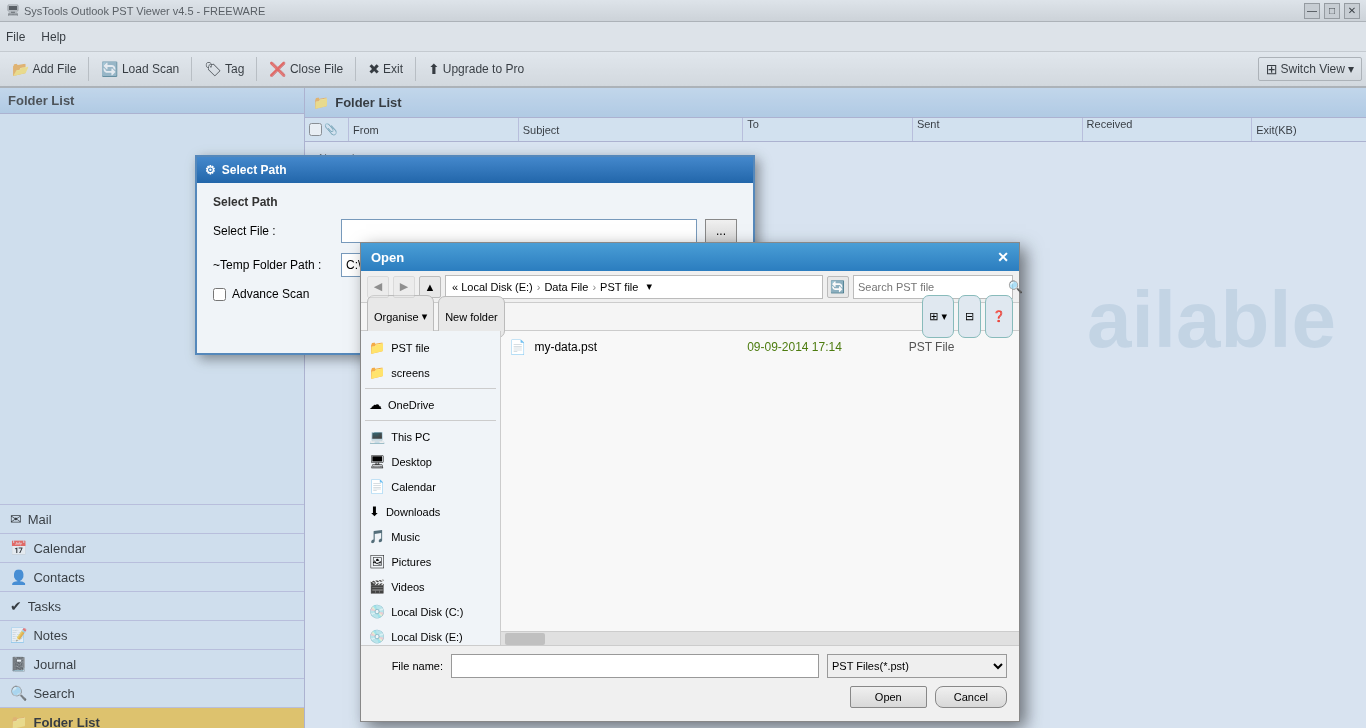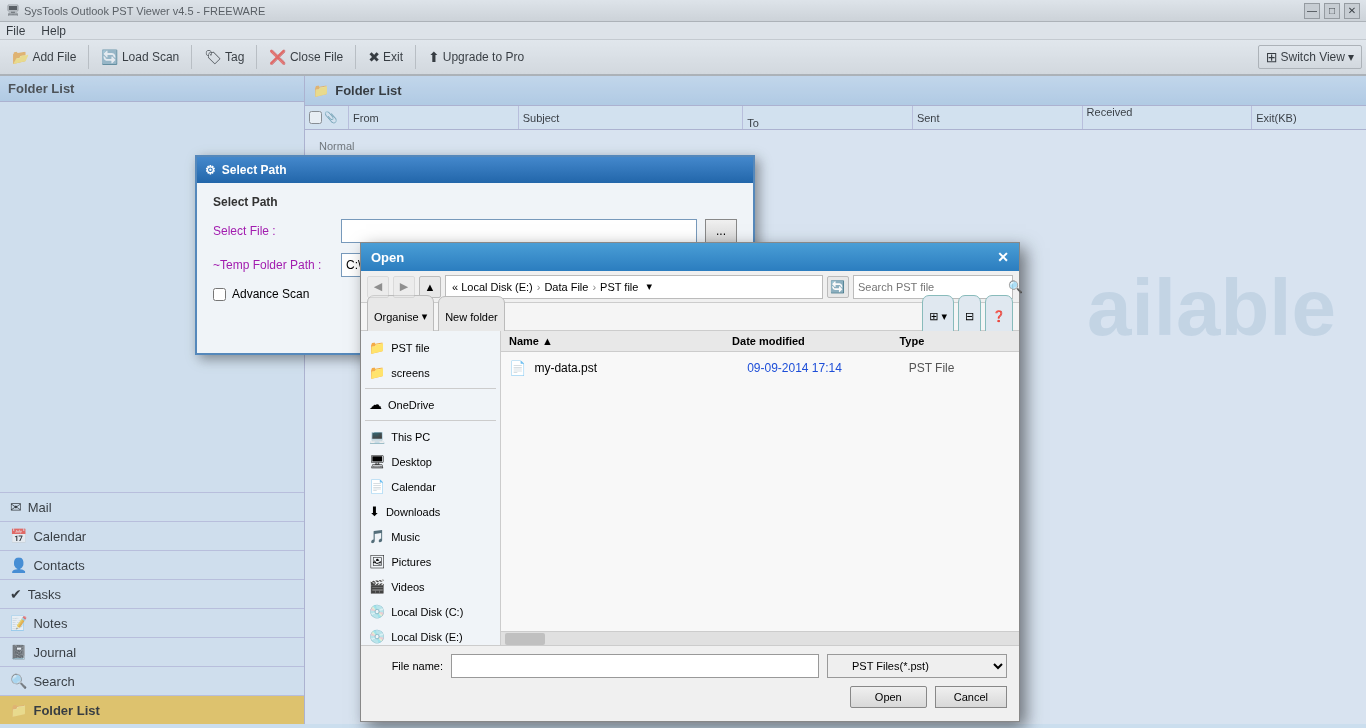--- a/index.html
+++ b/index.html
@@ -18,21 +18,21 @@
     .title-bar-left { display: flex; align-items: center; gap: 4px; font-size: 11px; color: #333; }
     .title-bar-right { display: flex; gap: 4px; }
     .title-btn {
       width: 16px; height: 16px; font-size: 10px; background: #d0d0d0;
       border: 1px solid #888; display: flex; align-items: center; justify-content: center; cursor: pointer;
     }
 
     
     .menu-bar {
       background: #f0f0f0;
-      height: 18px;
+      height: 30px;
       display: flex;
       align-items: center;
       padding: 4px 6px;
       gap: 16px;
       border-bottom: 1px solid #ccc;
       font-size: 12px;
     }
     .menu-bar span { cursor: pointer; }
 
     
@@ -112,22 +112,22 @@
       display: flex;
       background: #e0ecf8;
       border-bottom: 1px solid #aac;
       height: 24px;
       align-items: center;
       font-size: 11px;
     }
     .col-check { width: 44px; border-right: 1px solid #bbd; padding-left: 4px; display: flex; align-items: center; gap: 2px; height: 100%; }
     .col-from { flex: 1.5; border-right: 1px solid #bbd; padding-left: 4px; height: 100%; display: flex; align-items: center; }
     .col-subject { flex: 2; border-right: 1px solid #bbd; padding-left: 4px; height: 100%; display: flex; align-items: center; }
-    .col-to { flex: 1.5; border-right: 1px solid #bbd; padding-left: 4px; height: 100%; display: flex; align-items: flex-end; }
-    .col-sent { flex: 1.5; border-right: 1px solid #bbd; padding-left: 4px; height: 100%; display: flex; align-items: center; }
+    .col-to { flex: 1.5; border-right: 1px solid #bbd; padding-left: 4px; height: 100%; display: flex; align-items: flex-start; }
+    .col-sent { flex: 1.5; border-right: 1px solid #bbd; padding-left: 4px; height: 100%; display: flex; align-items: flex-start; }
     .col-received { flex: 1.5; border-right: 1px solid #bbd; padding-left: 4px; height: 100%; display: flex; }
     .col-size { flex: 1; padding-left: 4px; height: 100%; display: flex; align-items: center; }
 
     .content-area {
       flex: 1;
       position: relative;
       background: #e8f0fa;
     }
     .no-data-text {
       position: absolute; right: 60px; top: 40%;
@@ -164,21 +164,21 @@
       align-items: center;
       padding: 0 8px;
       font-size: 12px;
       font-weight: bold;
       gap: 6px;
     }
     .dialog-icon { font-size: 12px; }
     .dialog-body { padding: 12px 16px; }
     .dialog-section-title { font-weight: bold; font-size: 12px; margin-bottom: 10px; color: #333; }
     .dialog-row { display: flex; align-items: center; margin-bottom: 10px; gap: 8px; }
-    .dialog-label { width: 120px; font-size: 12px; color: #a21caf; }
+    .dialog-label { width: 120px; font-size: 12px; color: #000000; }
     .dialog-input {
       flex: 1; height: 24px; border: 1px solid #7799bb; padding: 2px 4px;
       font-size: 12px; background: white;
     }
     .dialog-browse-btn {
       width: 32px; height: 24px; background: linear-gradient(to bottom, #f0f0f0, #d8d8d8);
       border: 1px solid #888; cursor: pointer; font-size: 12px;
       display: flex; align-items: center; justify-content: center;
     }
     .dialog-advance-row { display: flex; align-items: center; gap: 6px; margin-top: 8px; }
@@ -304,32 +304,32 @@
       background: #f0f0f0;
       border-top: 1px solid #ccc;
       padding: 8px 12px;
     }
     .footer-row { display: flex; align-items: center; gap: 8px; margin-bottom: 8px; }
     .footer-label { width: 70px; font-size: 11px; text-align: right; }
     .footer-input {
       flex: 1; height: 24px; border: 1px solid #999; padding: 2px 4px; font-size: 11px;
     }
     .footer-select {
-      width: 180px; height: 24px; border: 1px solid #999; font-size: 11px; padding: 0 20px;
+      width: 180px; height: 24px; border: 1px solid #999; font-size: 11px; padding: 0 0;
     }
     .footer-buttons { display: flex; gap: 8px; justify-content: flex-end; margin-top: 2px; }
     .footer-open-btn {
       background: linear-gradient(to bottom, #f0f0f0, #d8d8d8);
       border: 1px solid #888; padding: 4px 24px; cursor: pointer;
       font-size: 11px; border-radius: 2px;
     }
     .footer-cancel-btn {
       background: linear-gradient(to bottom, #f0f0f0, #d8d8d8);
       border: 1px solid #888; padding: 4px 18px; cursor: pointer;
-      font-size: 11px; border-radius: 0;
+      font-size: 11px; border-radius: 8px;
     }
 
     .scrollbar-h {
       height: 14px; background: #e0e0e0; border-top: 1px solid #ccc;
       display: flex; align-items: center;
     }
   </style>
 </head>
 <body>
 
@@ -590,37 +590,25 @@
         <span class="s-icon">💿</span>
         <span>Local Disk (C:)</span>
       </div>
       <div class="sidebar-item">
         <span class="s-icon">💿</span>
         <span>Local Disk (E:)</span>
       </div>
     </div>
 
     <div class="open-files-area">
-      <div class="files-header">
-        <div class="files-col-name">
-          <span>Name</span>
-          <span> ▲</span>
-        </div>
-        <div class="files-col-date">
-          <span>Date modified</span>
-        </div>
-        <div class="files-col-type">
-          <span>Type</span>
-        </div>
-      </div>
       <div class="files-list">
         <div class="file-item">
           <span class="file-icon">📄</span>
           <span style="flex:2; font-size:12px;">my-data.pst</span>
-          <span style="flex:1.5; font-size:12px; color:#1d4ed8;">09-09-2014 17:14</span>
+          <span style="flex:1.5; font-size:12px; color:#4d7c0f;">09-09-2014 17:14</span>
           <span style="flex:1; font-size:12px; color:#555;">PST File</span>
         </div>
       </div>
 
       <div class="scrollbar-h">
         <div style="width:40px; height:12px; background:#c0c0c0; margin:1px 4px; border-radius:2px;"></div>
       </div>
     </div>
   </div>
 

